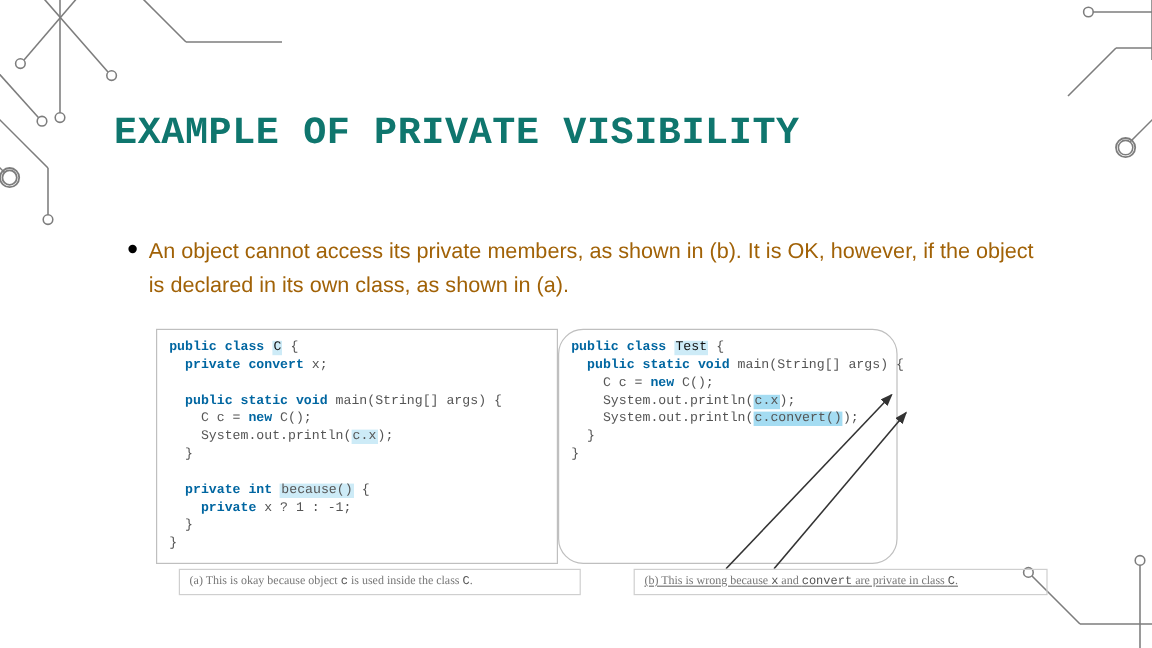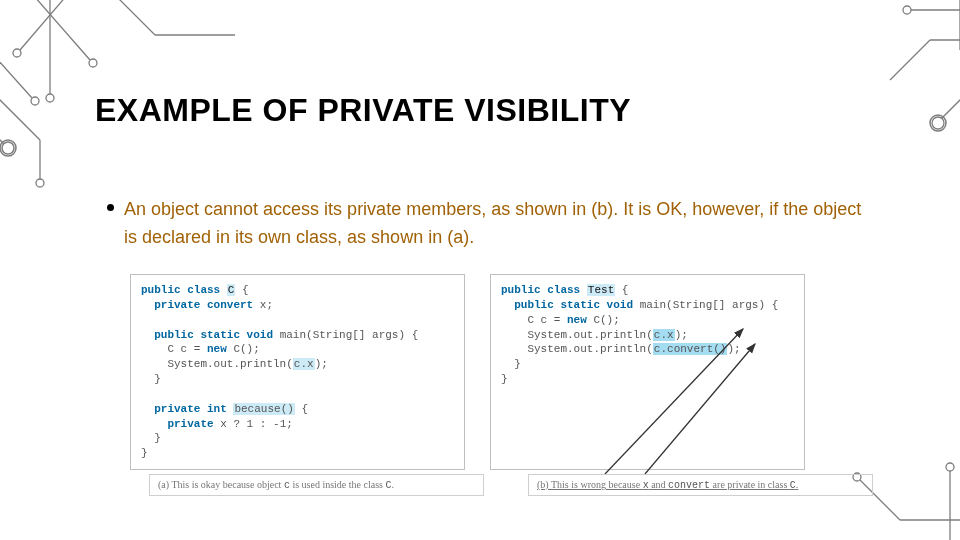--- a/index.html
+++ b/index.html
@@ -39,21 +39,22 @@
     height: 200px;
     pointer-events: none;
   }
 
   .slide-title {
     position: absolute;
     top: 92px;
     left: 95px;
     font-size: 32px;
     letter-spacing: 0.5px;
-    color: #000000;
+    color: #0f766e;
+    font-family: Liberation Mono, monospace;
   }
 
   .bullet-row {
     position: absolute;
     top: 196px;
     left: 107px;
     right: 90px;
     display: flex;
     align-items: flex-start;
   }
@@ -70,29 +71,28 @@
     font-size: 18px;
     line-height: 1.55;
     color: #a16207;
   }
 
   .codes {
     position: absolute;
     top: 274px;
     left: 130px;
     display: flex;
-    gap: 25px;
   }
   .code-box {
     border: 1px solid #bfbfbf;
     padding: 8px 10px 8px 10px;
     background: #fff;
   }
   .code-a { width: 335px; }
-  .code-b { width: 315px; position: relative; }
+  .code-b { width: 283px; position: relative; border-radius: 21px; }
 
   pre {
     font-family: "Courier New", monospace;
     font-size: 11px;
     line-height: 1.35;
     white-space: pre;
     color: #555;
   }
   .kw   { color: #0066a1; font-weight: bold; }
   .cls  { color: #111; background: #cdebf7; padding: 0 1px; }

